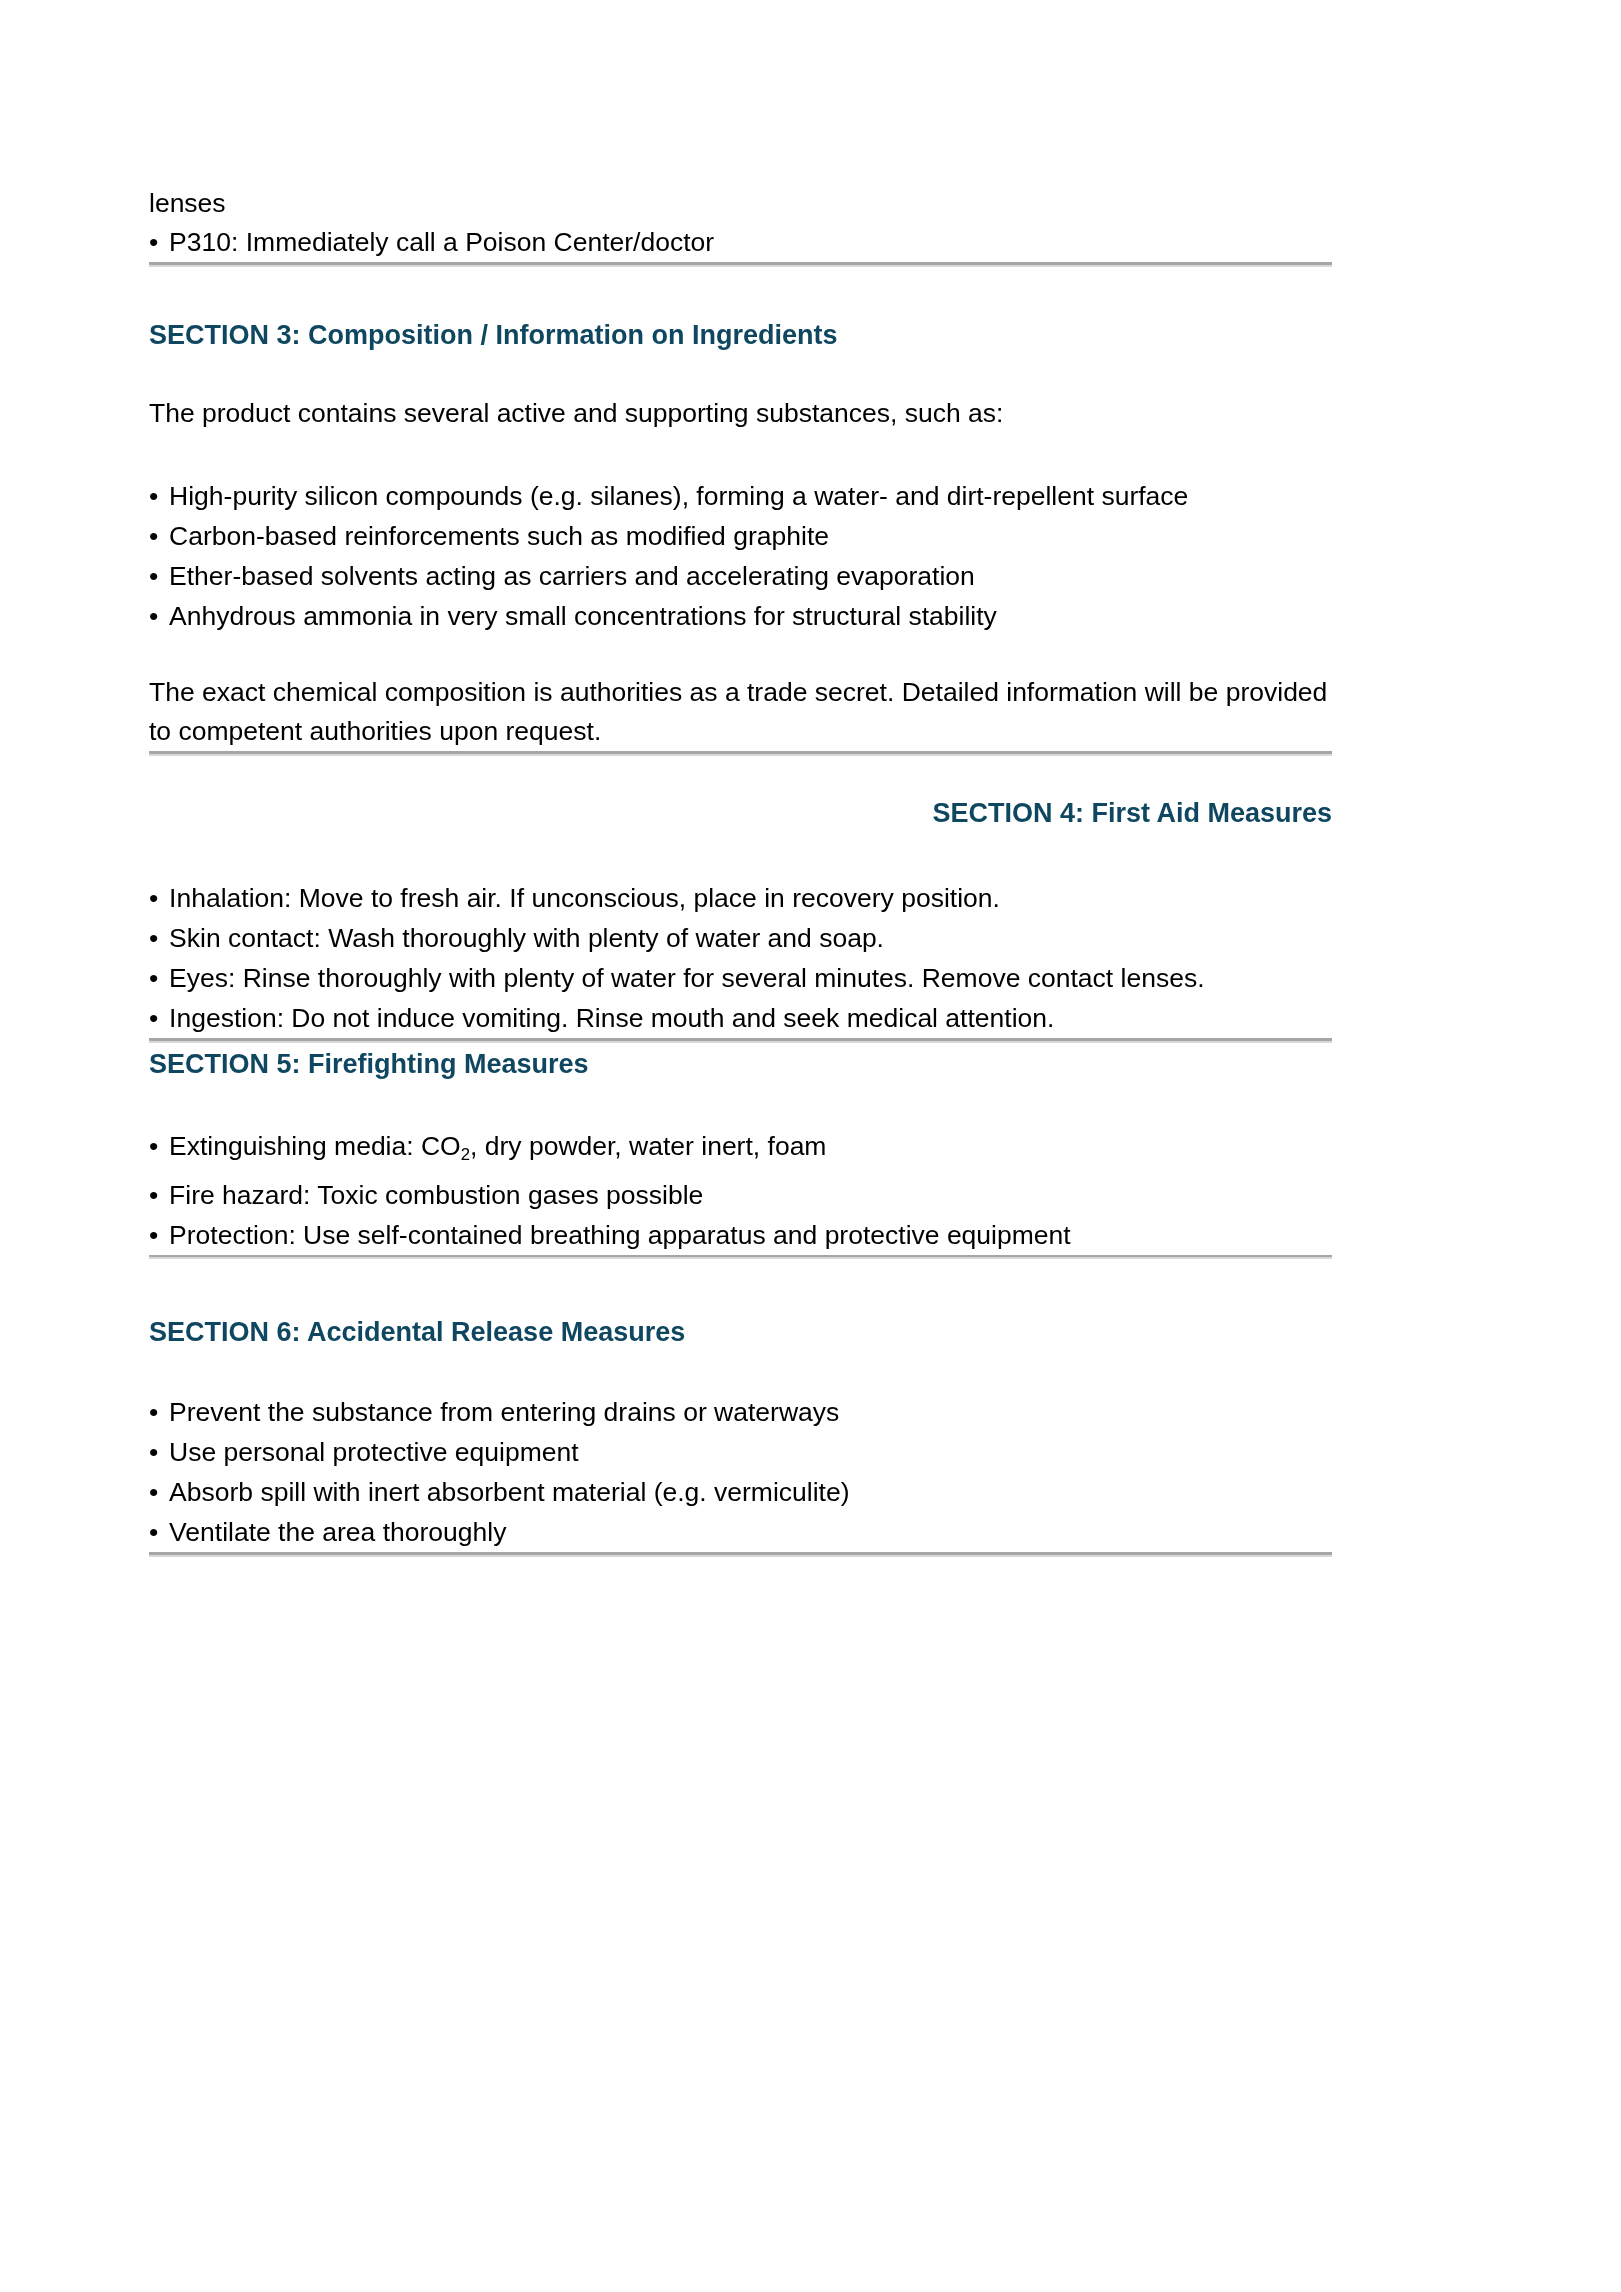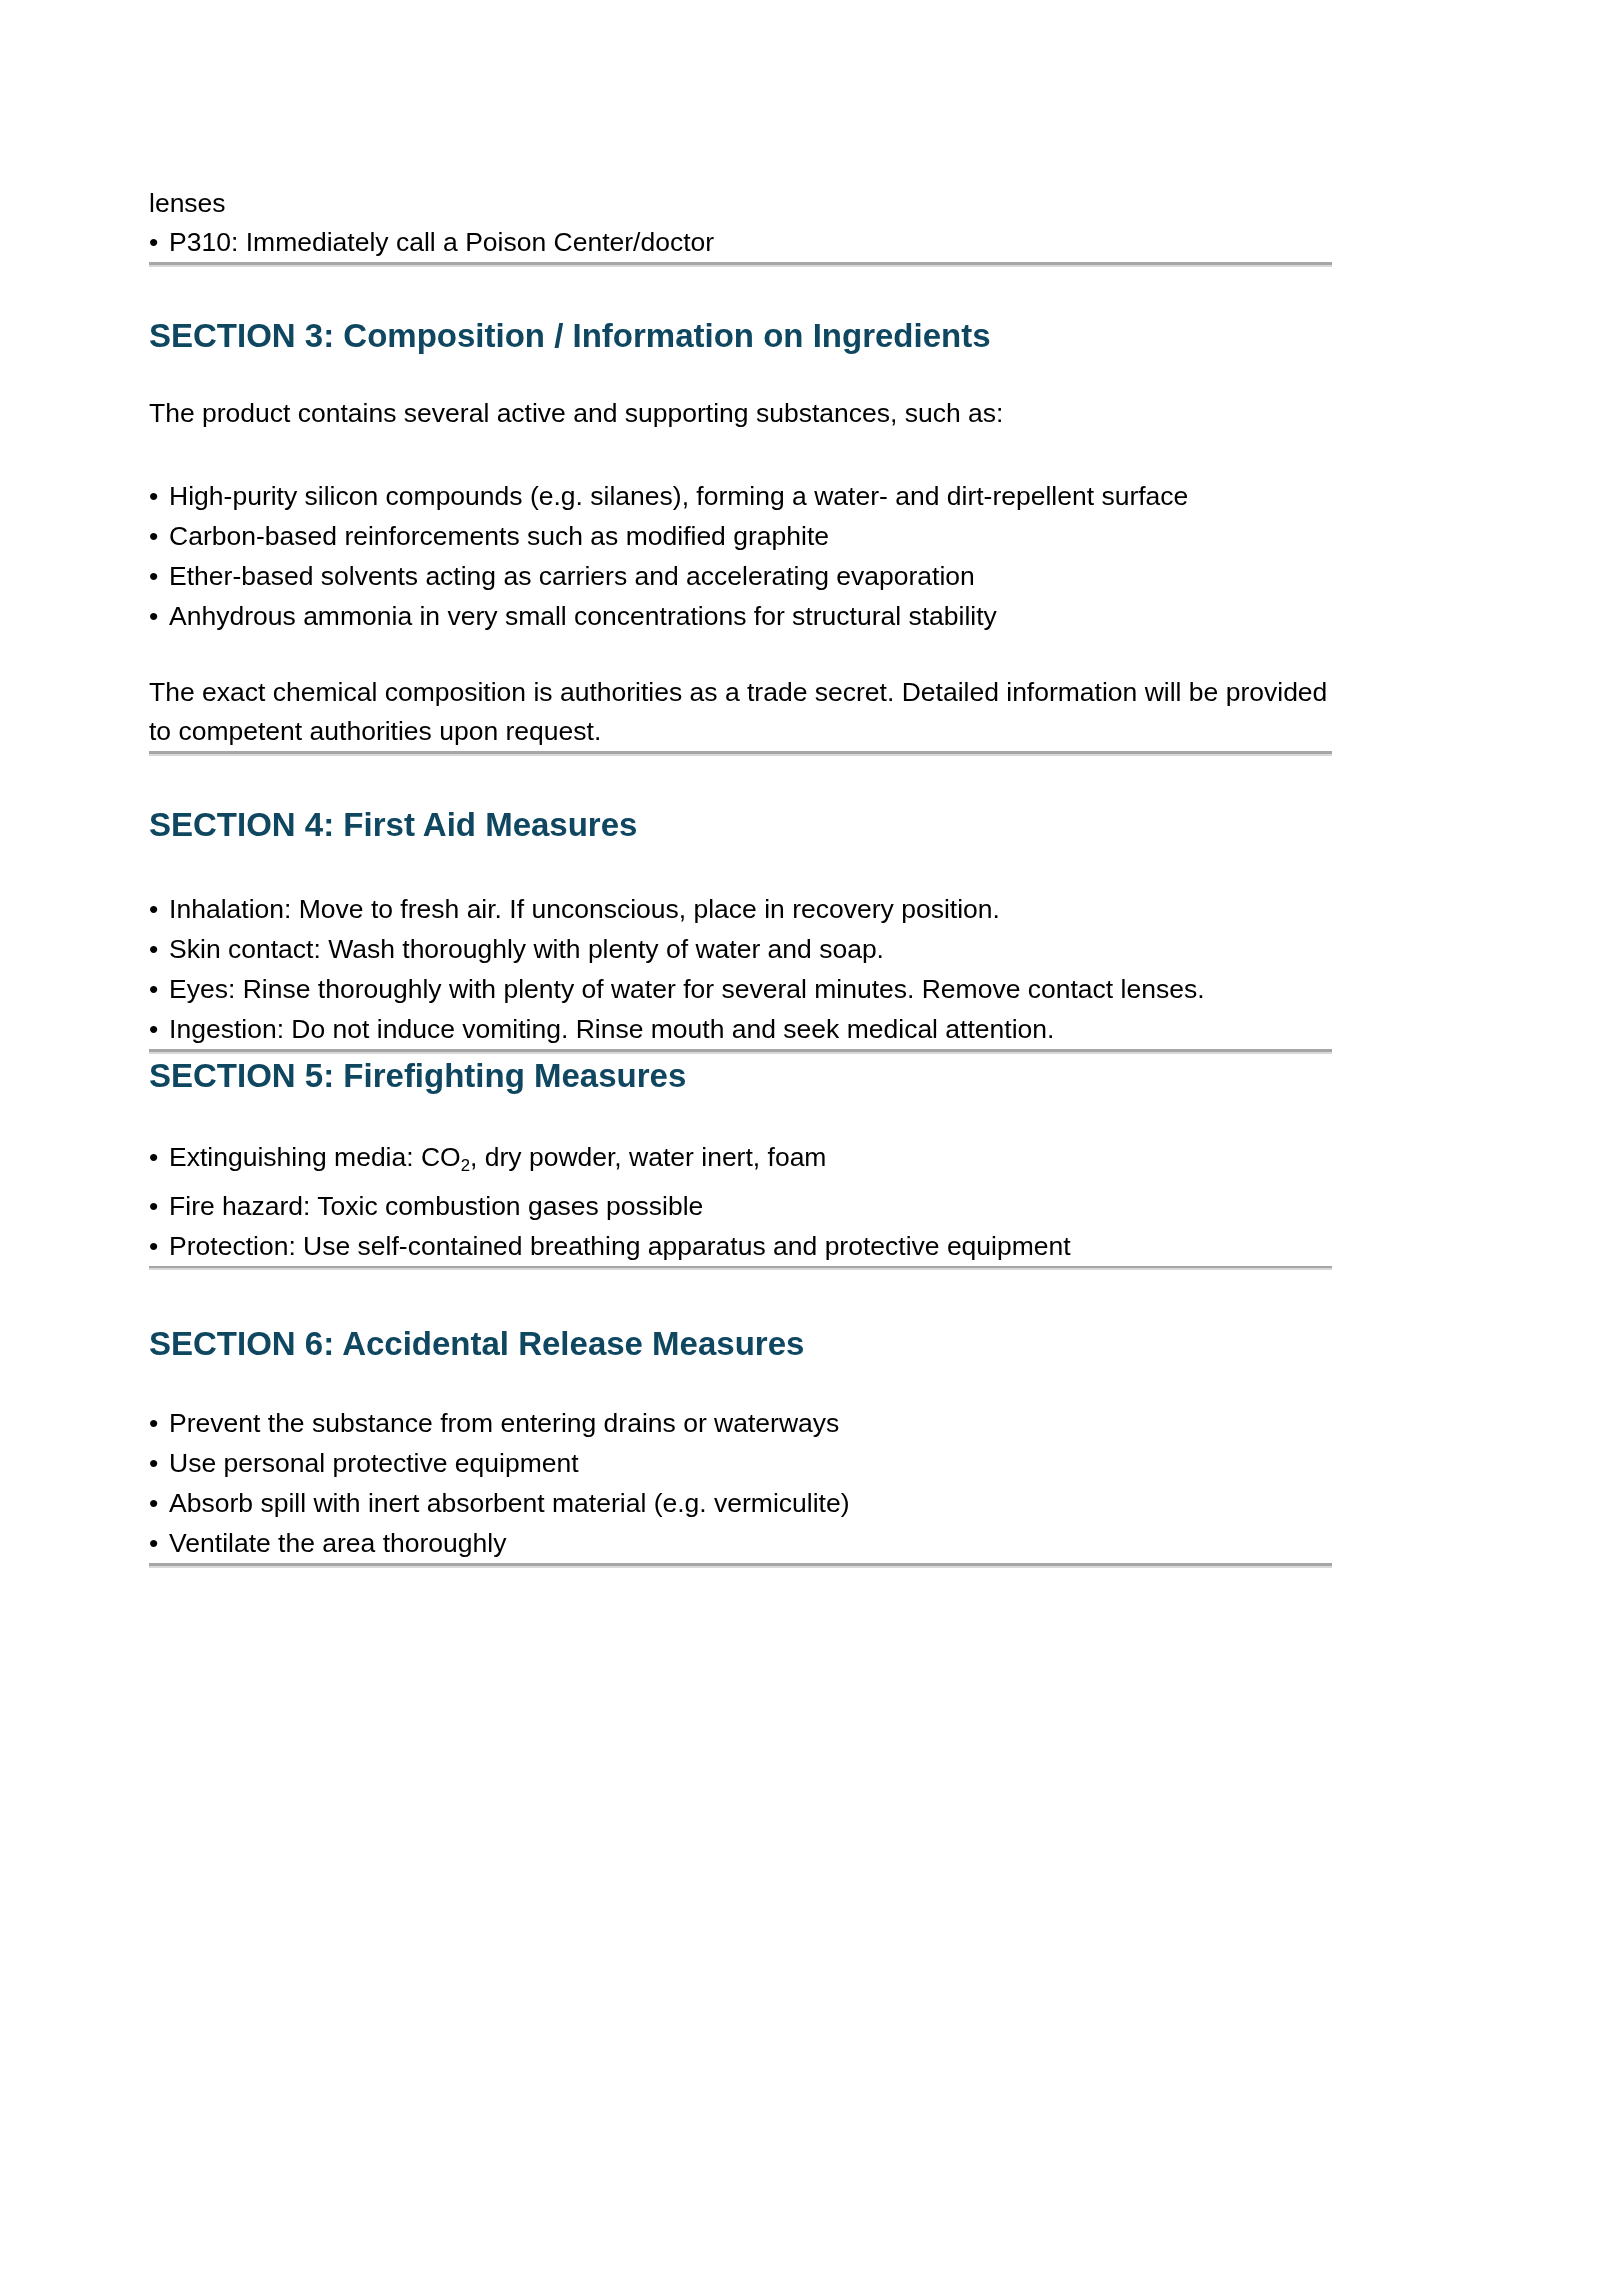--- a/index.html
+++ b/index.html
@@ -32,21 +32,21 @@
     line-height: 40px;
     white-space: nowrap;
   }
   .cont .bullet-item { line-height: 39px; }
   .marker {
     flex: 0 0 auto;
     margin-right: 10.8px;
   }
   .sec-title {
     margin: 0;
-    font-size: 33px;
+    font-size: 27px;
     line-height: 43px;
     font-weight: 700;
     color: #0f4761;
     white-space: nowrap;
   }
   hr.divider {
     border: none;
     margin: 0;
     height: 2.9px;
     background: #a6a6a6;
@@ -56,21 +56,21 @@
     font-size: 16.7px;
     vertical-align: -4.9px;
   }
   
   .d1 { margin-top: 75px; }
   .h-s3 { margin-top: 47px; }
   .intro-s3 { margin-top: 37px; }
   .bg-s3 { margin-top: 43px; }
   .para-s3 { margin-top: 37px; }
   .d2 { margin-top: 67px; }
-  .h-s4 { margin-top: 47px; }
+  .h-s4 { margin-top: 36px; text-align: right; }
   .bg-s4 { margin-top: 43px; }
   .d3 { margin-top: 63px; }
   .h-s5 { }
   .bg-s5 { margin-top: 40px; }
   .d4 { margin-top: 64px; }
   .h-s6 { margin-top: 52px; }
   .bg-s6 { margin-top: 38px; }
   .d5 { margin-top: 62px; }
   .h-s7 { margin-top: 53px; }
 </style>

